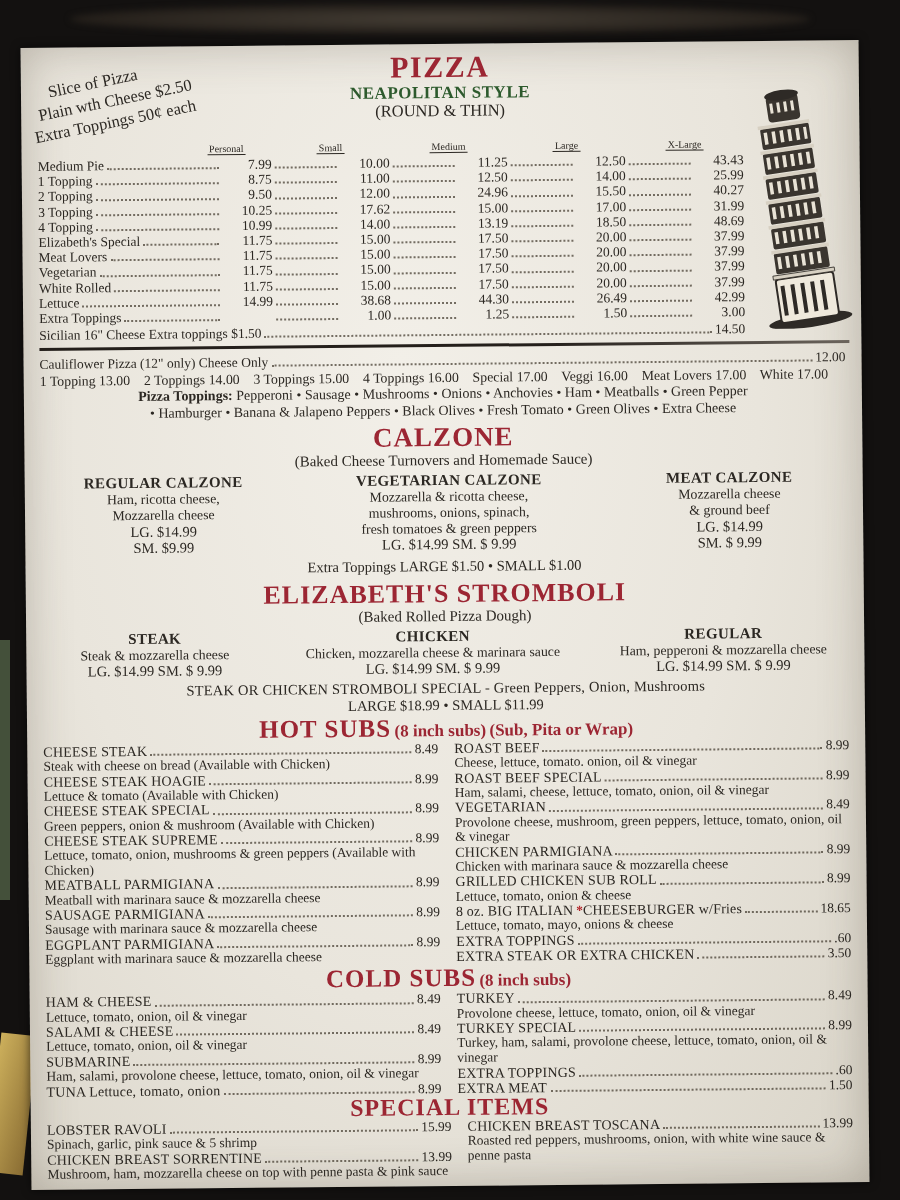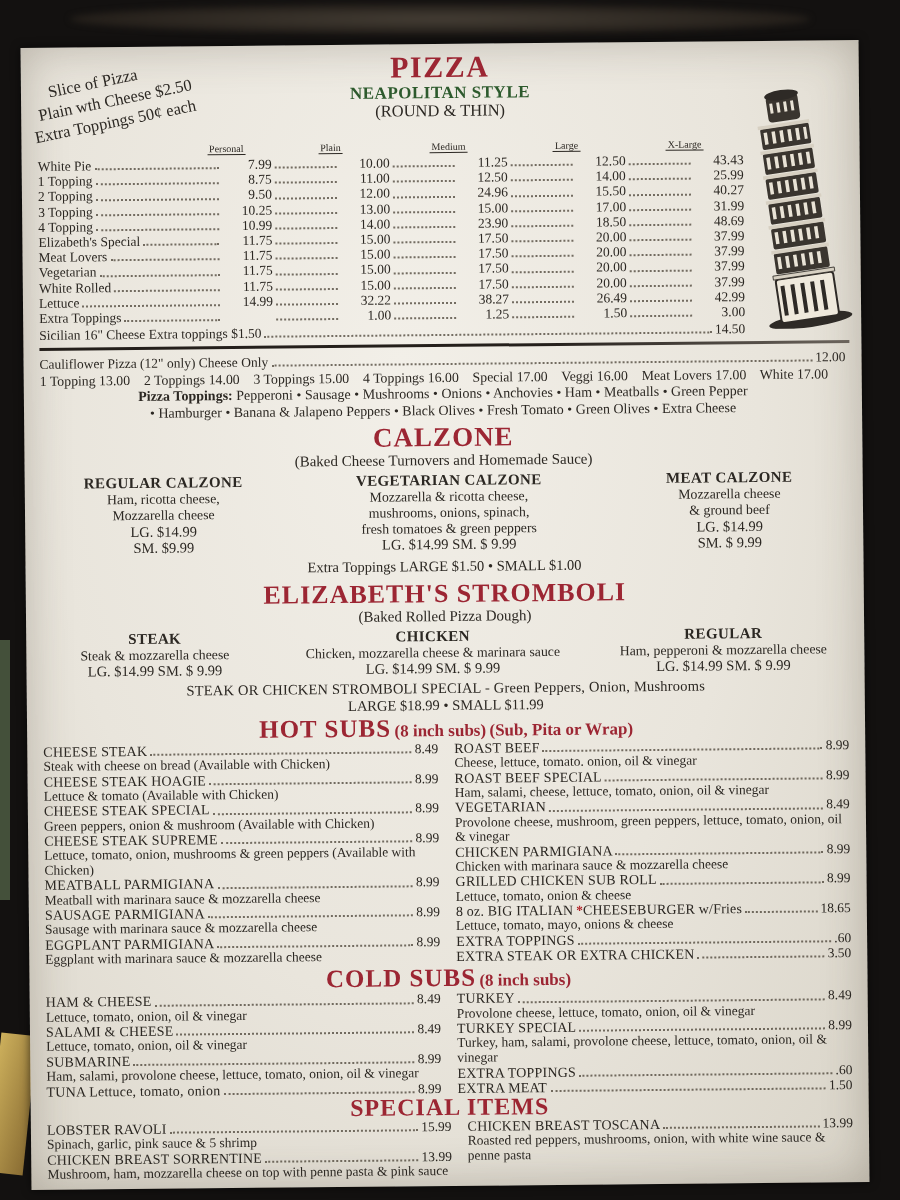--- a/index.html
+++ b/index.html
@@ -137,30 +137,30 @@
           <rect x="50" y="16" width="32" height="26" rx="4" fill="#3a352f"></rect>
           <line x1="53" y1="28" x2="79" y2="28" stroke="#e9e3d6" stroke-width="10" stroke-dasharray="3 4"></line>
           <ellipse cx="66" cy="16" rx="17" ry="5" fill="#2e2a26"></ellipse>
         </g>
       </g>
     </svg>
 
     <div class="pizza-table">
       <div class="pz-head-row">
         <span class="hcell h1"><span class="hlbl">Personal</span></span>
-        <span class="hcell"><span class="hlbl">Plain</span></span>
+        <span class="hcell"><span class="hlbl">Small</span></span>
         <span class="hcell"><span class="hlbl">Medium</span></span>
         <span class="hcell"><span class="hlbl">Large</span></span>
         <span class="hcell"><span class="hlbl">X-Large</span></span>
       </div>
 
       <div class="pizza-rows">
 
           <div class="pz-row">
-            <span class="pz-name">White Pie</span>
+            <span class="pz-name">Medium Pie</span>
             <span class="pz-cell c1">
               <span class="dots"></span>
               <span class="pz-price">7.99</span>
             </span>
             <span class="pz-cell">
               <span class="dots"></span>
               <span class="pz-price">10.00</span>
             </span>
             <span class="pz-cell">
               <span class="dots"></span>
@@ -225,21 +225,21 @@
           </div>
 
           <div class="pz-row">
             <span class="pz-name">3 Topping</span>
             <span class="pz-cell c1">
               <span class="dots"></span>
               <span class="pz-price">10.25</span>
             </span>
             <span class="pz-cell">
               <span class="dots"></span>
-              <span class="pz-price">13.00</span>
+              <span class="pz-price">17.62</span>
             </span>
             <span class="pz-cell">
               <span class="dots"></span>
               <span class="pz-price">15.00</span>
             </span>
             <span class="pz-cell">
               <span class="dots"></span>
               <span class="pz-price">17.00</span>
             </span>
             <span class="pz-cell">
@@ -253,21 +253,21 @@
             <span class="pz-cell c1">
               <span class="dots"></span>
               <span class="pz-price">10.99</span>
             </span>
             <span class="pz-cell">
               <span class="dots"></span>
               <span class="pz-price">14.00</span>
             </span>
             <span class="pz-cell">
               <span class="dots"></span>
-              <span class="pz-price">23.90</span>
+              <span class="pz-price">13.19</span>
             </span>
             <span class="pz-cell">
               <span class="dots"></span>
               <span class="pz-price">18.50</span>
             </span>
             <span class="pz-cell">
               <span class="dots"></span>
               <span class="pz-price">48.69</span>
             </span>
           </div>
@@ -369,25 +369,25 @@
           </div>
 
           <div class="pz-row">
             <span class="pz-name">Lettuce</span>
             <span class="pz-cell c1">
               <span class="dots"></span>
               <span class="pz-price">14.99</span>
             </span>
             <span class="pz-cell">
               <span class="dots"></span>
-              <span class="pz-price">32.22</span>
-            </span>
-            <span class="pz-cell">
-              <span class="dots"></span>
-              <span class="pz-price">38.27</span>
+              <span class="pz-price">38.68</span>
+            </span>
+            <span class="pz-cell">
+              <span class="dots"></span>
+              <span class="pz-price">44.30</span>
             </span>
             <span class="pz-cell">
               <span class="dots"></span>
               <span class="pz-price">26.49</span>
             </span>
             <span class="pz-cell">
               <span class="dots"></span>
               <span class="pz-price">42.99</span>
             </span>
           </div>

